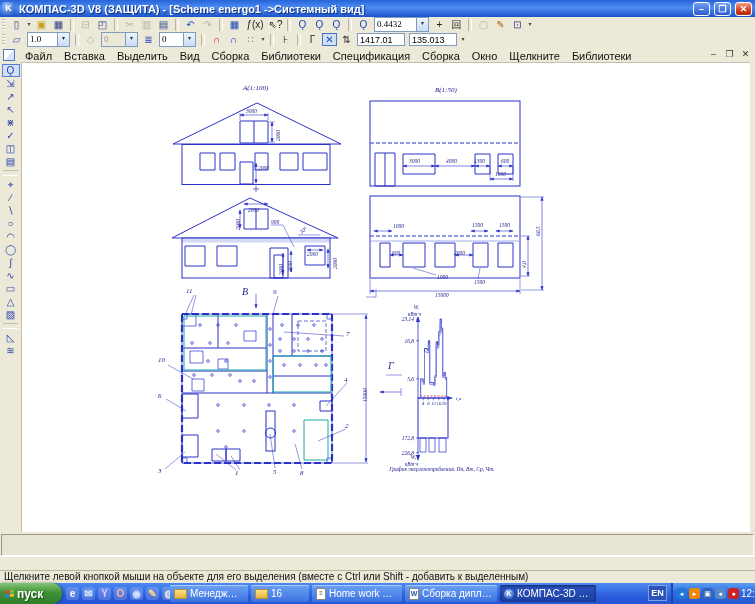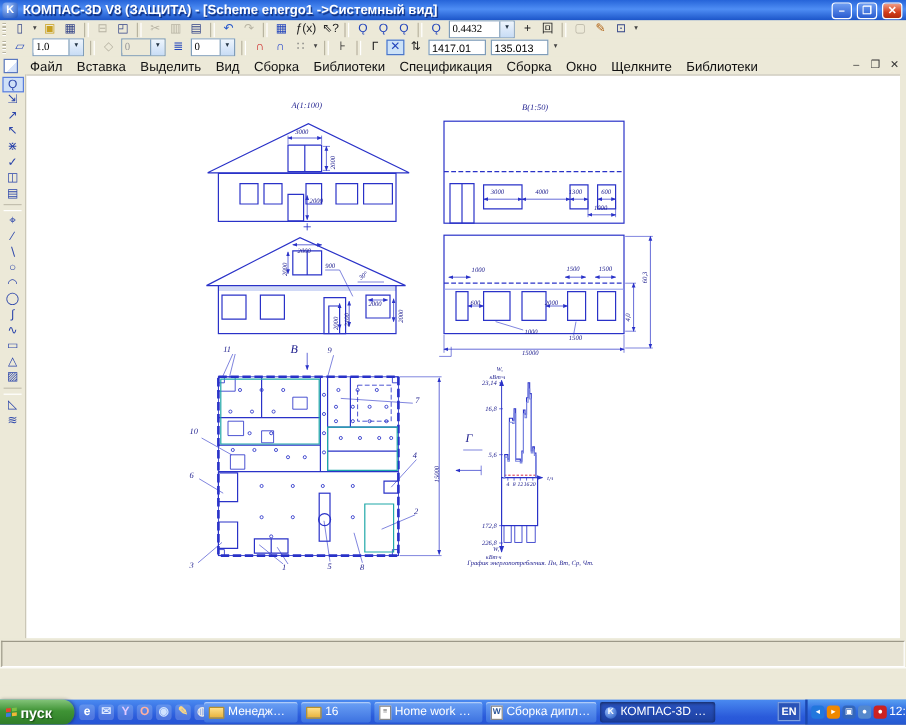--- a/index.html
+++ b/index.html
@@ -446,20 +446,23 @@
         <span class="anno" style="left: 366px; top: 298px; font-size: 10px;">Г</span>
       </div>
   </div>
   <div id="rightstrip"></div>
 
   <div id="propbarA">
       <div class="inner"></div>
     </div>
   <div id="propbarB"></div>
 
+  <div id="statusbar">
+    <span>Щелкните левой кнопкой мыши на объекте для его выделения (вместе с Ctrl или Shift - добавить к выделенным)</span>
+  </div>
 
   <div id="taskbar">
     <div id="startbtn">
       <span class="winflag">
         <i style="background:#e8442c"></i>
           <i style="background:#7bc143"></i>
           <i style="background:#3a7de0"></i>
           <i style="background:#f2b838"></i>
       </span>
       <span>пуск</span>

